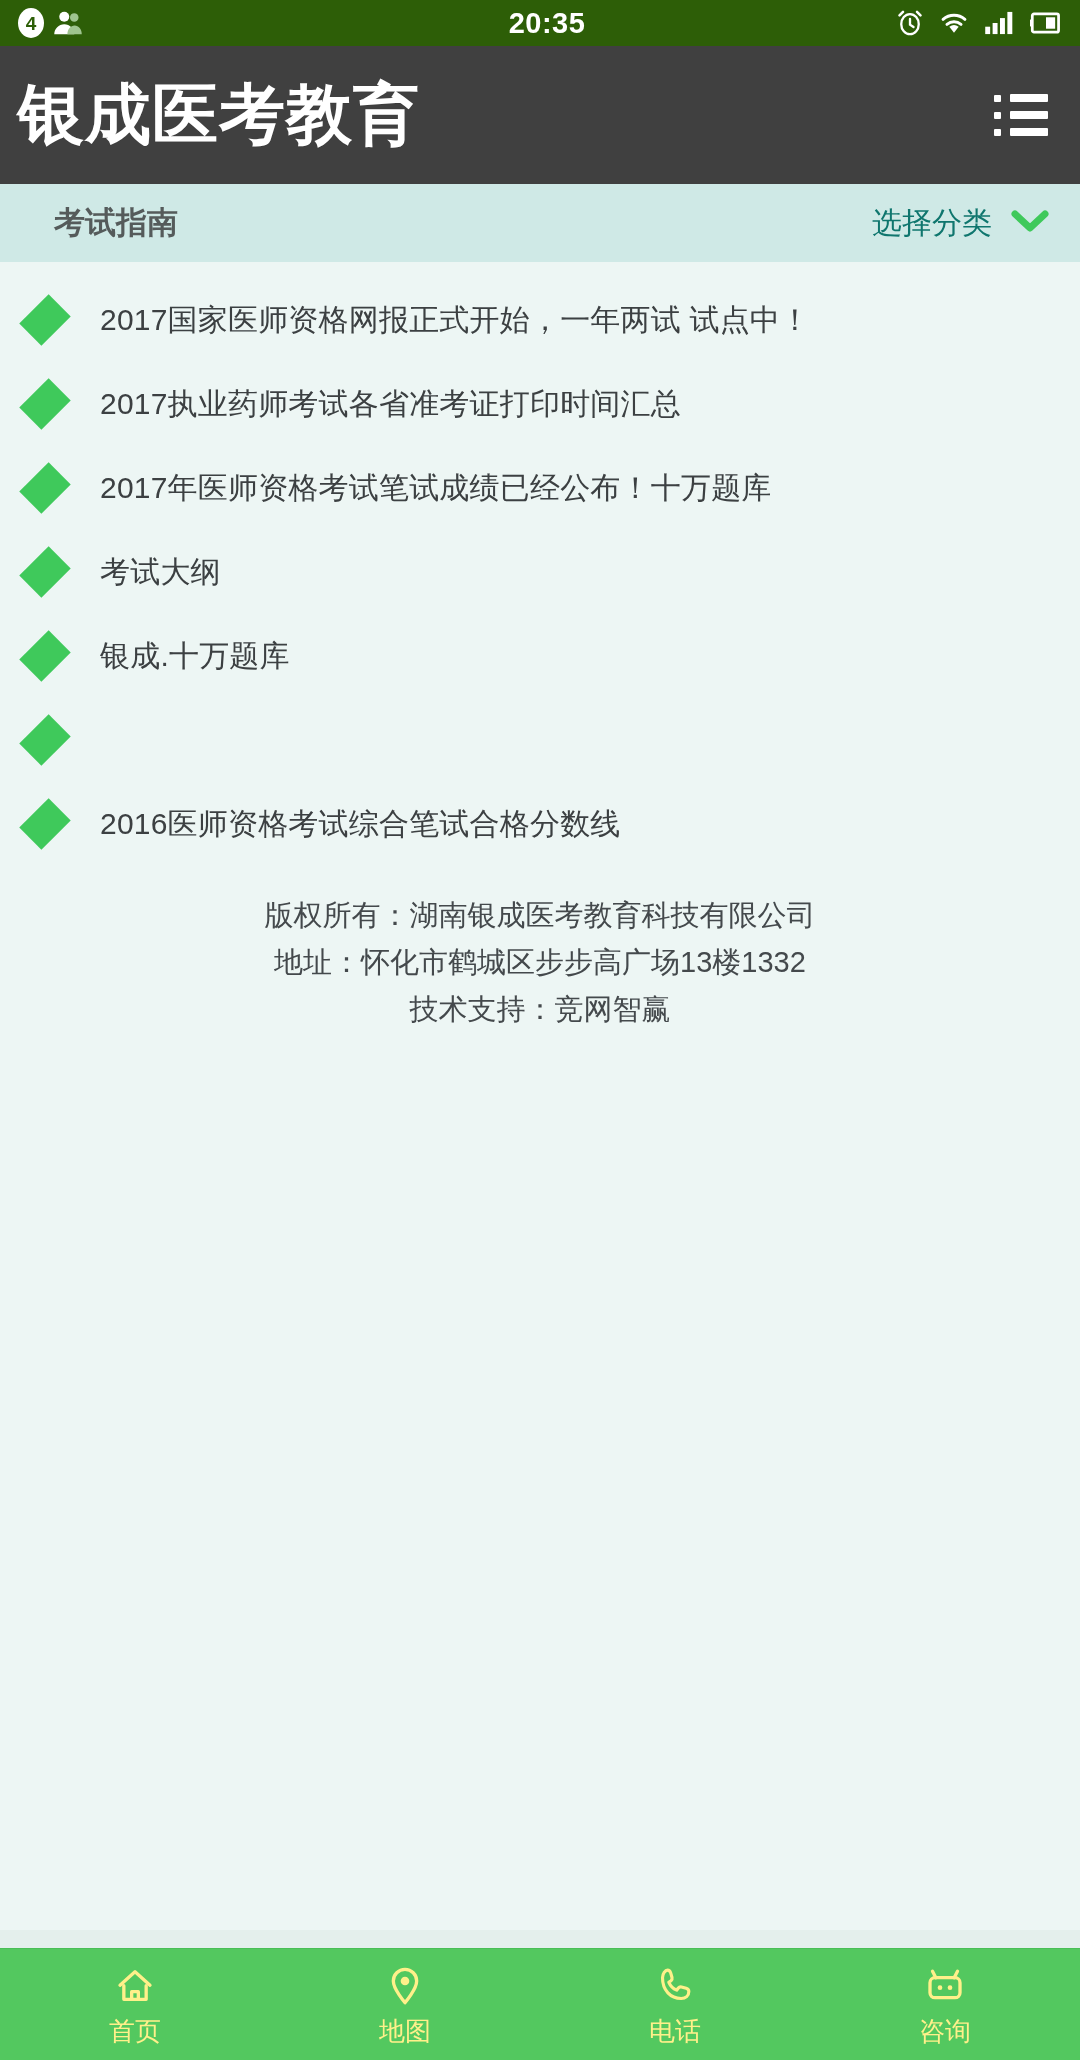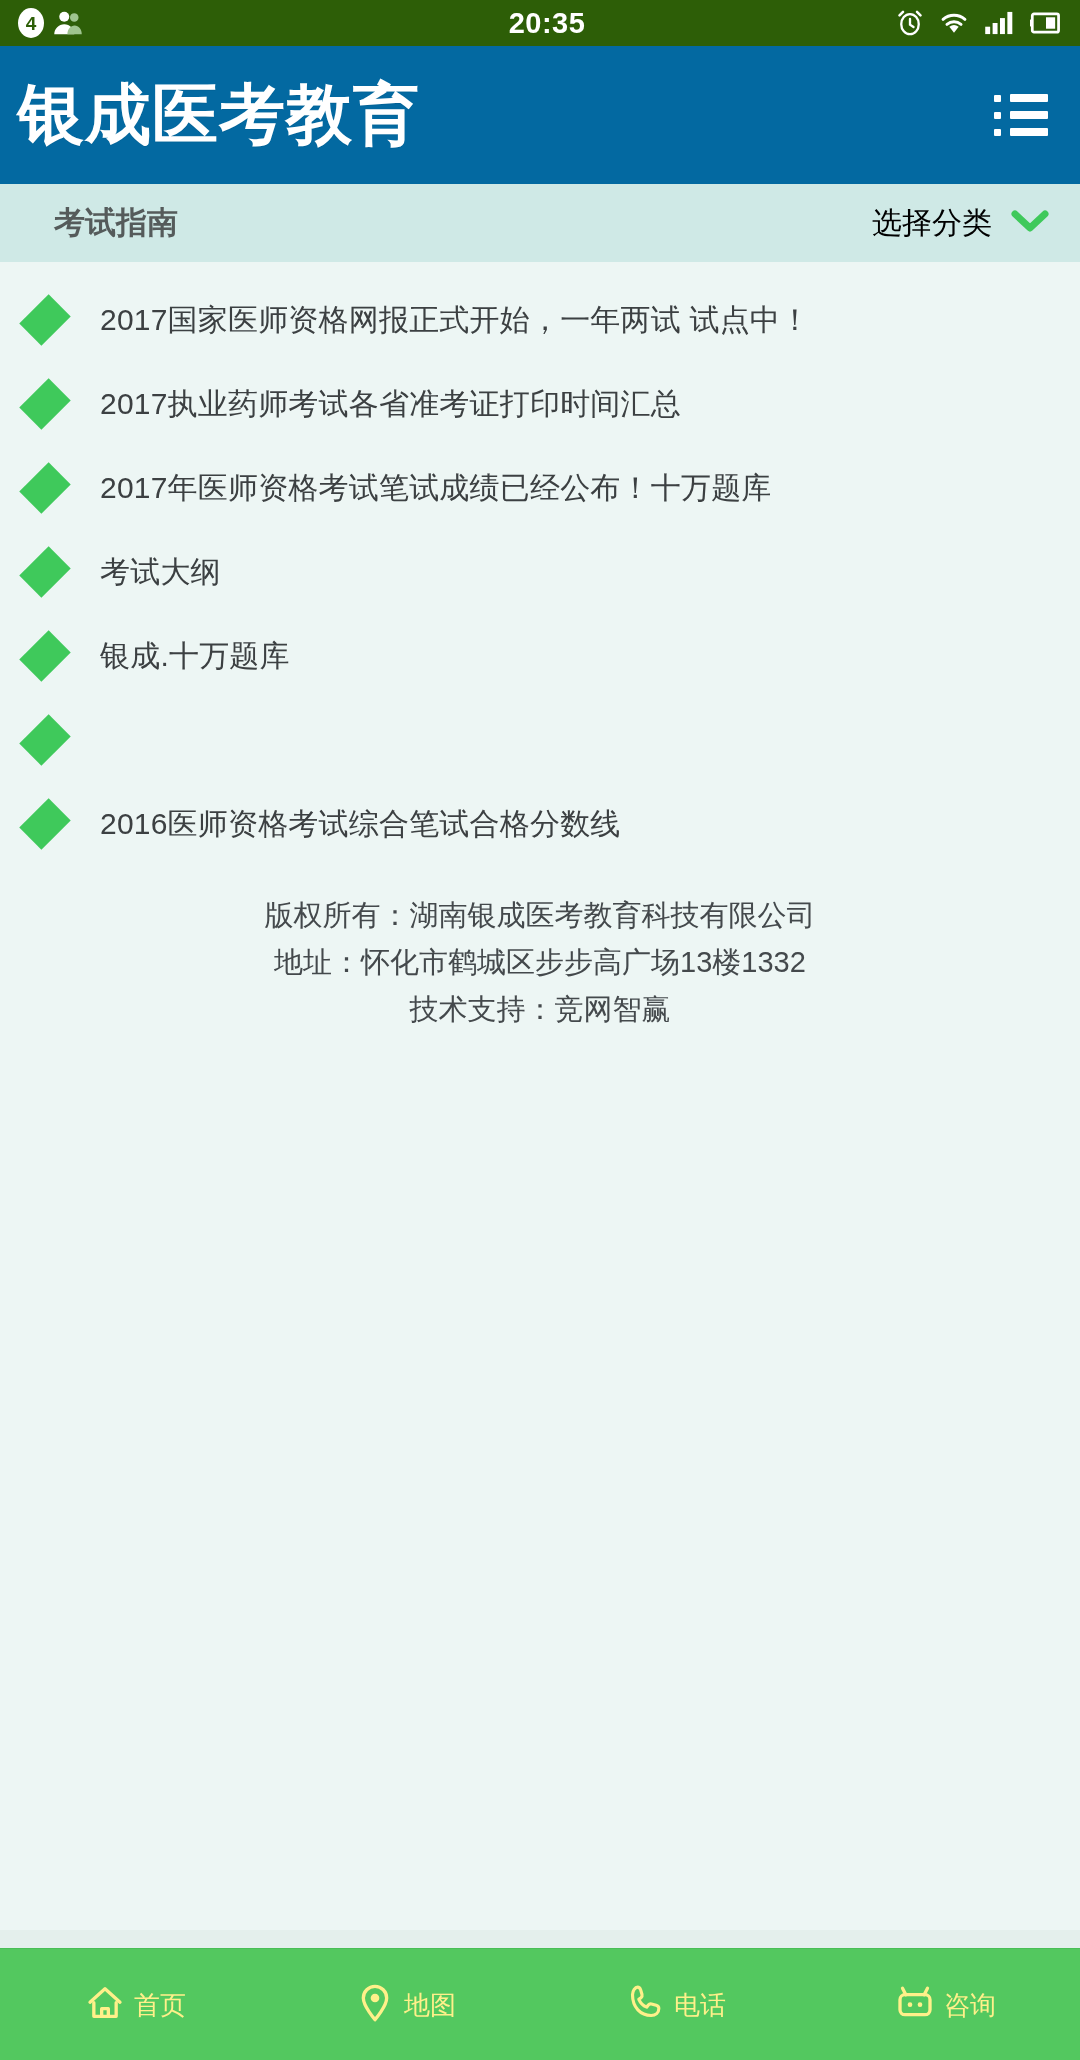--- a/index.html
+++ b/index.html
@@ -58,21 +58,21 @@
     display: flex;
     align-items: center;
     gap: 14px;
     z-index: 2;
   }
   .icon-svg { display: block; }
 
   
   .app-header {
     height: 138px;
-    background: #0369a1;
+    background: #404040;
     display: flex;
     align-items: center;
     justify-content: space-between;
     padding: 0 30px 0 18px;
     box-sizing: border-box;
   }
   .app-logo {
     color: #ffffff;
     font-size: 66px;
     font-weight: bold;
@@ -125,21 +125,21 @@
     margin-left: 32px;
   }
   .category-select {
     display: flex;
     align-items: center;
     gap: 18px;
     cursor: pointer;
   }
   .category-label {
     font-size: 30px;
-    color: #000000;
+    color: #0f766e;
   }
   .chevron {
     display: block;
   }
 
   
   .guide-list {
     padding: 16px 0 0 0;
     background: #EDF6F4;
   }
@@ -187,21 +187,21 @@
     background: #53C85F;
     display: flex;
     align-items: center;
     border-top: 1px solid #49BE56;
     box-sizing: border-box;
   }
   .nav-item {
     flex: 1 1 25%;
     height: 100%;
     display: flex;
-    flex-direction: row;
+    flex-direction: column;
     align-items: center;
     justify-content: center;
     gap: 8px;
     cursor: pointer;
   }
   .nav-label {
     font-size: 26px;
     color: #FFF08A;
     line-height: 1;
   }

